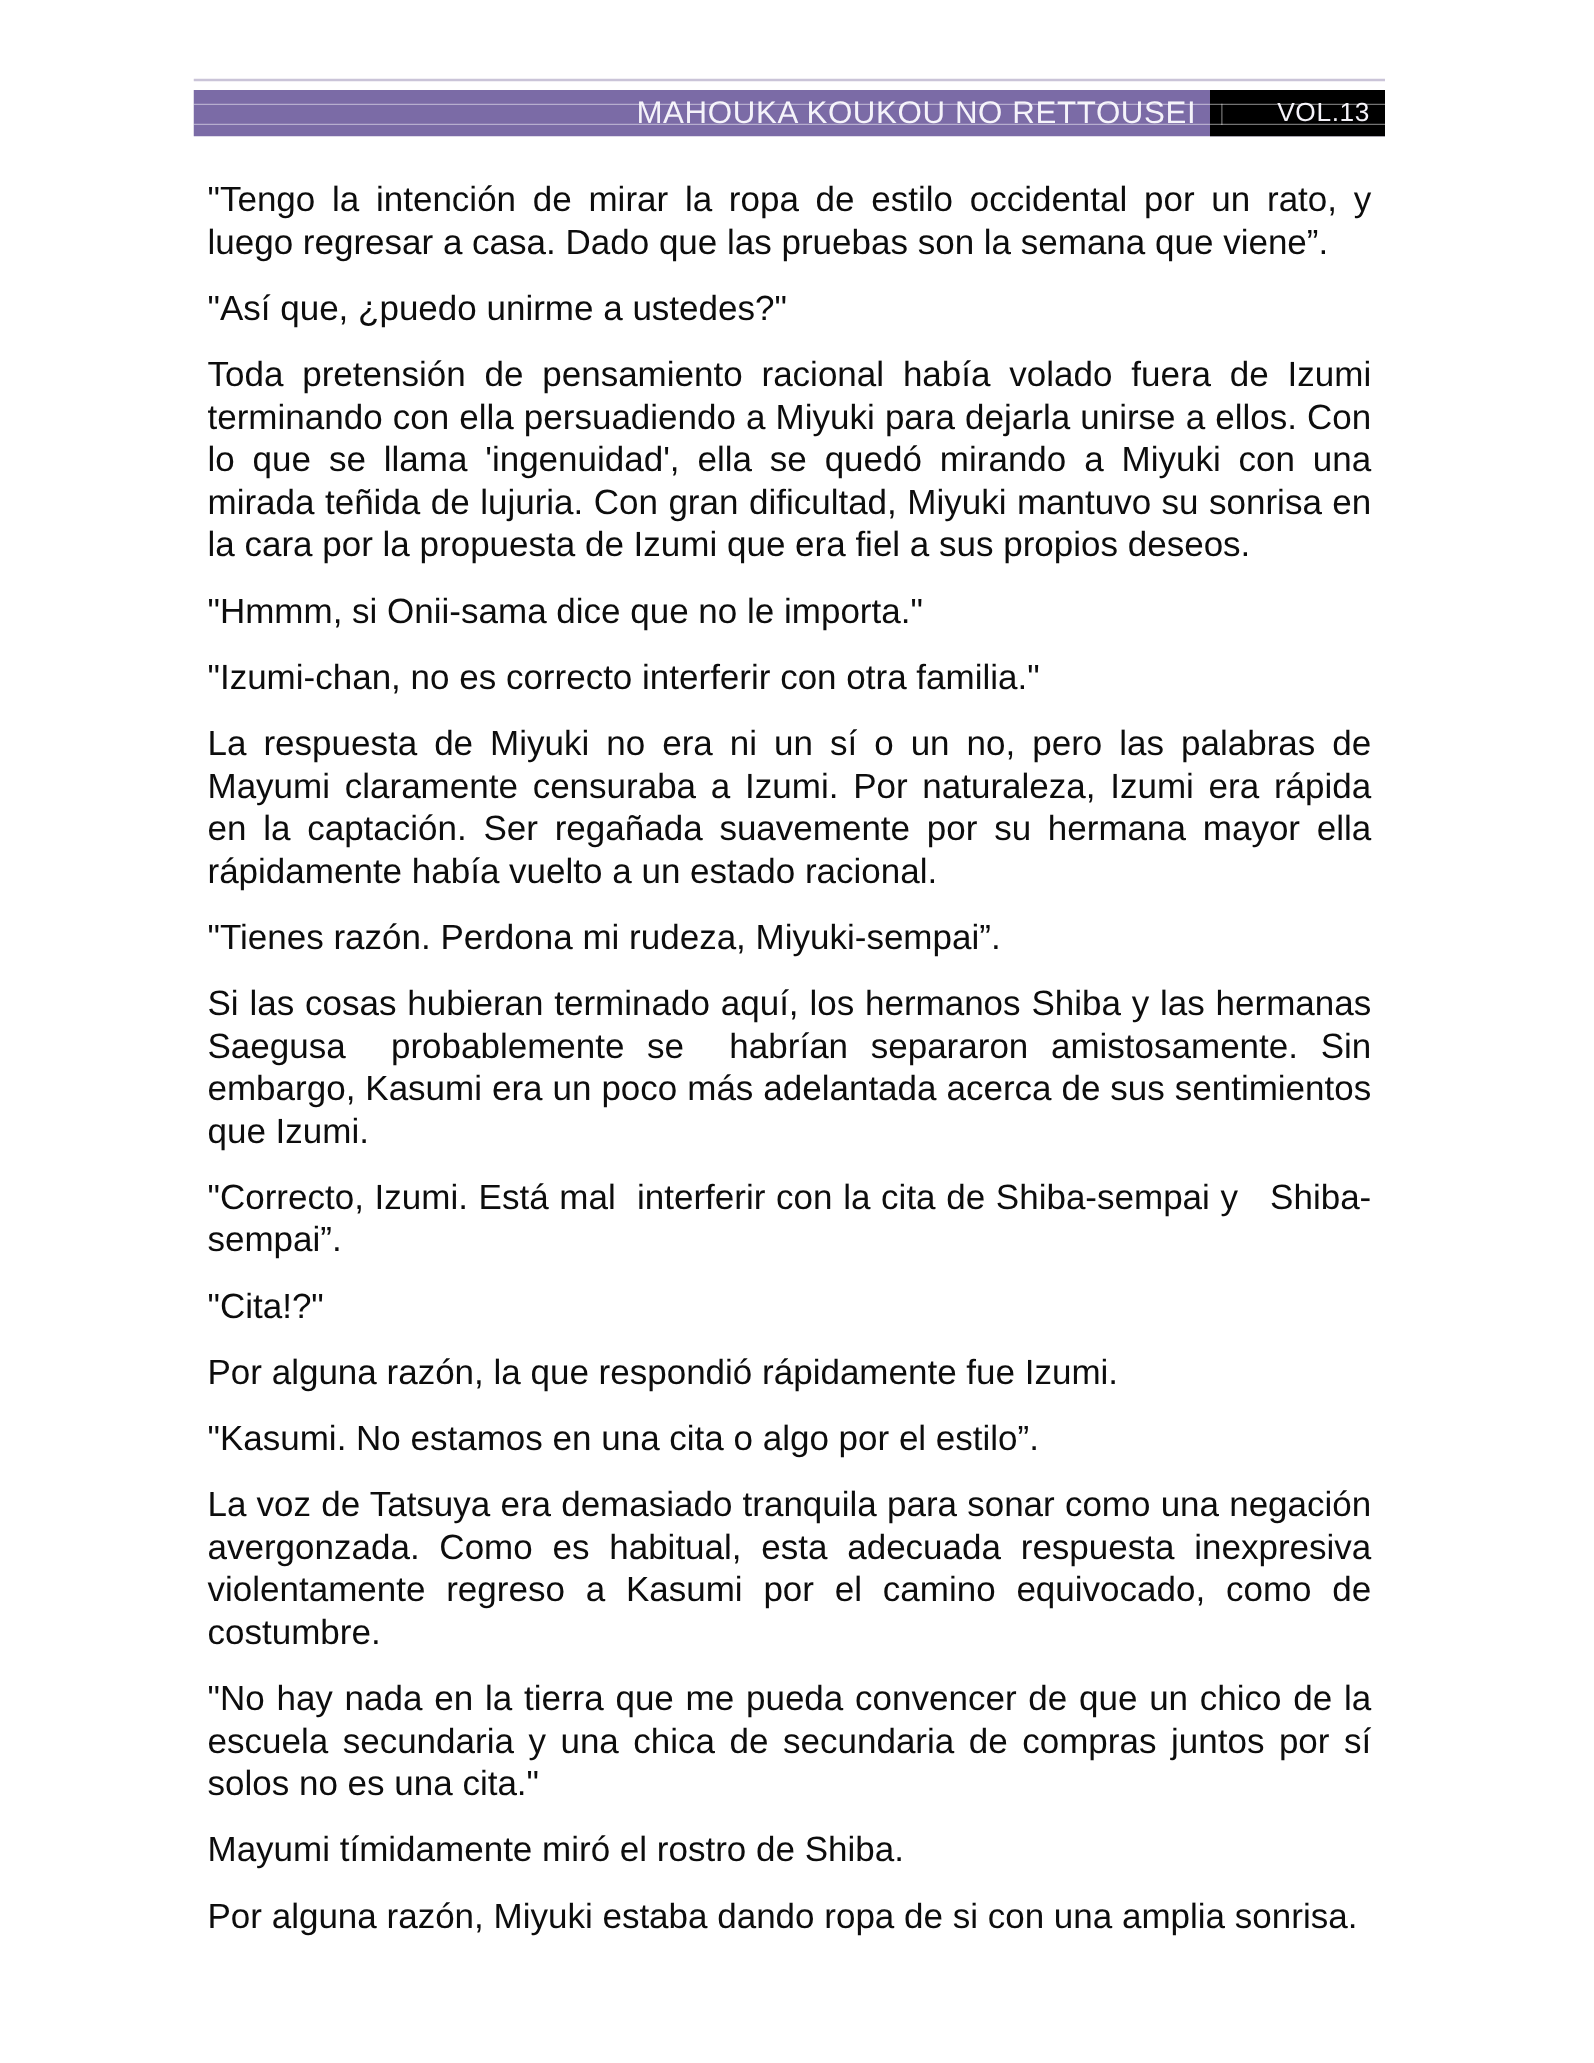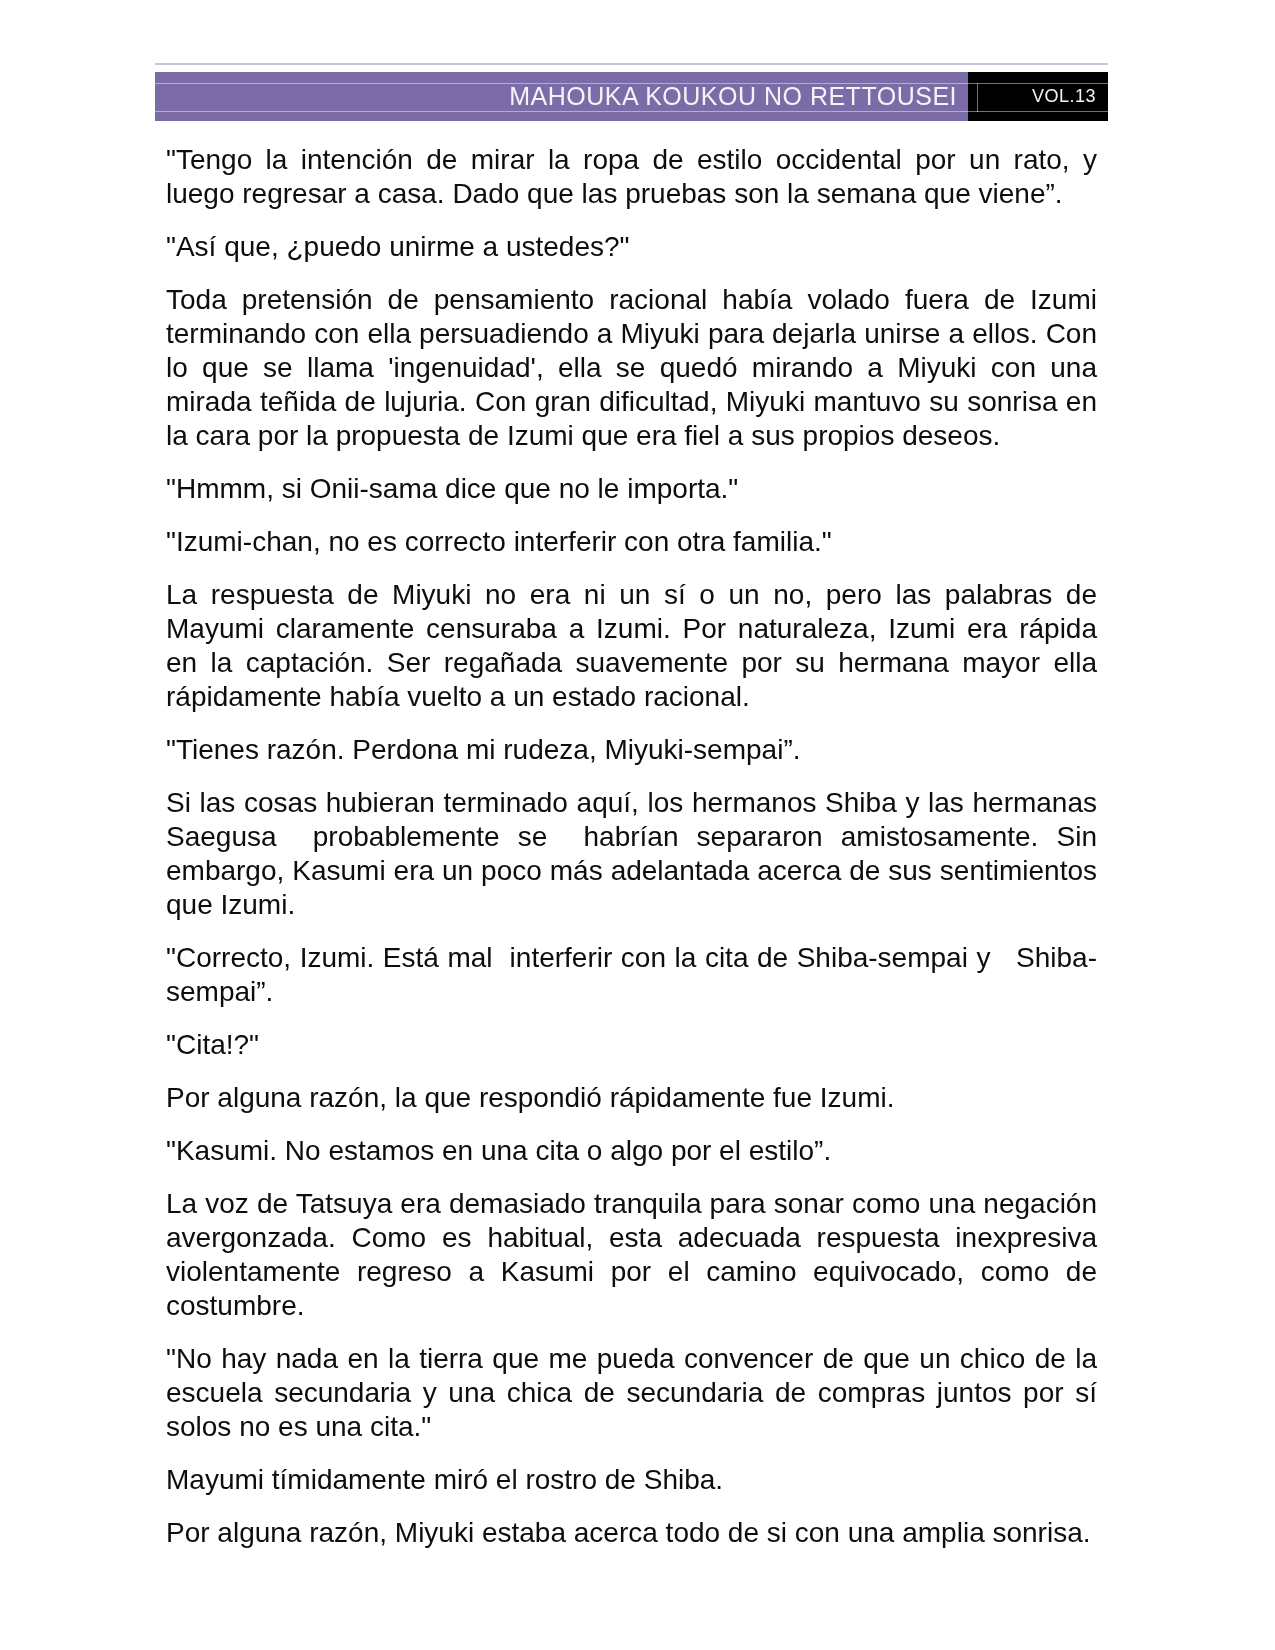--- a/index.html
+++ b/index.html
@@ -20,21 +20,21 @@
     left: 155px;
     top: 63px;
     width: 953px;
     height: 2px;
   }
   .header-bar {
     position: absolute;
     left: 155px;
     top: 72px;
     width: 953px;
-    height: 49px;
+    height: 37px;
     display: flex;
     align-items: stretch;
   }
   .header-bar::after {
     content: "";
     position: absolute;
     left: 0;
     right: 0;
     top: 11px;
     bottom: 9px;
@@ -52,21 +52,21 @@
     letter-spacing: 0.5px;
   }
   .volume-badge {
     position: relative;
     width: 140px;
     box-sizing: border-box;
     display: flex;
     align-items: center;
     justify-content: flex-end;
     padding-right: 12px;
-    font-size: 18px;
+    font-size: 21px;
     letter-spacing: 0.5px;
   }
   .volume-badge::before {
     content: "";
     position: absolute;
     left: 9px;
     top: 11px;
     bottom: 9px;
     border-left: 1px solid rgba(255,255,255,0.45);
   }
@@ -107,16 +107,16 @@
       <p class="para">La respuesta de Miyuki no era ni un sí o un no, pero las palabras de Mayumi claramente censuraba a Izumi. Por naturaleza, Izumi era rápida en la captación. Ser regañada suavemente por su hermana mayor ella rápidamente había vuelto a un estado racional.</p>
       <p class="para">"Tienes razón. Perdona mi rudeza, Miyuki-sempai”.</p>
       <p class="para">Si las cosas hubieran terminado aquí, los hermanos Shiba y las hermanas Saegusa  probablemente se  habrían separaron amistosamente. Sin embargo, Kasumi era un poco más adelantada acerca de sus sentimientos que Izumi.</p>
       <p class="para">"Correcto, Izumi. Está mal  interferir con la cita de Shiba-sempai y   Shiba-sempai”.</p>
       <p class="para">"Cita!?"</p>
       <p class="para">Por alguna razón, la que respondió rápidamente fue Izumi.</p>
       <p class="para">"Kasumi. No estamos en una cita o algo por el estilo”.</p>
       <p class="para">La voz de Tatsuya era demasiado tranquila para sonar como una negación avergonzada. Como es habitual, esta adecuada respuesta inexpresiva violentamente regreso a Kasumi por el camino equivocado, como de costumbre.</p>
       <p class="para">"No hay nada en la tierra que me pueda convencer de que un chico de la escuela secundaria y una chica de secundaria de compras juntos por sí solos no es una cita."</p>
       <p class="para">Mayumi tímidamente miró el rostro de Shiba.</p>
-      <p class="para">Por alguna razón, Miyuki estaba acerca todo de si con una amplia sonrisa.</p>
+      <p class="para">Por alguna razón, Miyuki estaba dando ropa de si con una amplia sonrisa.</p>
     </div>
 
 </div>
 
 </body></html>

